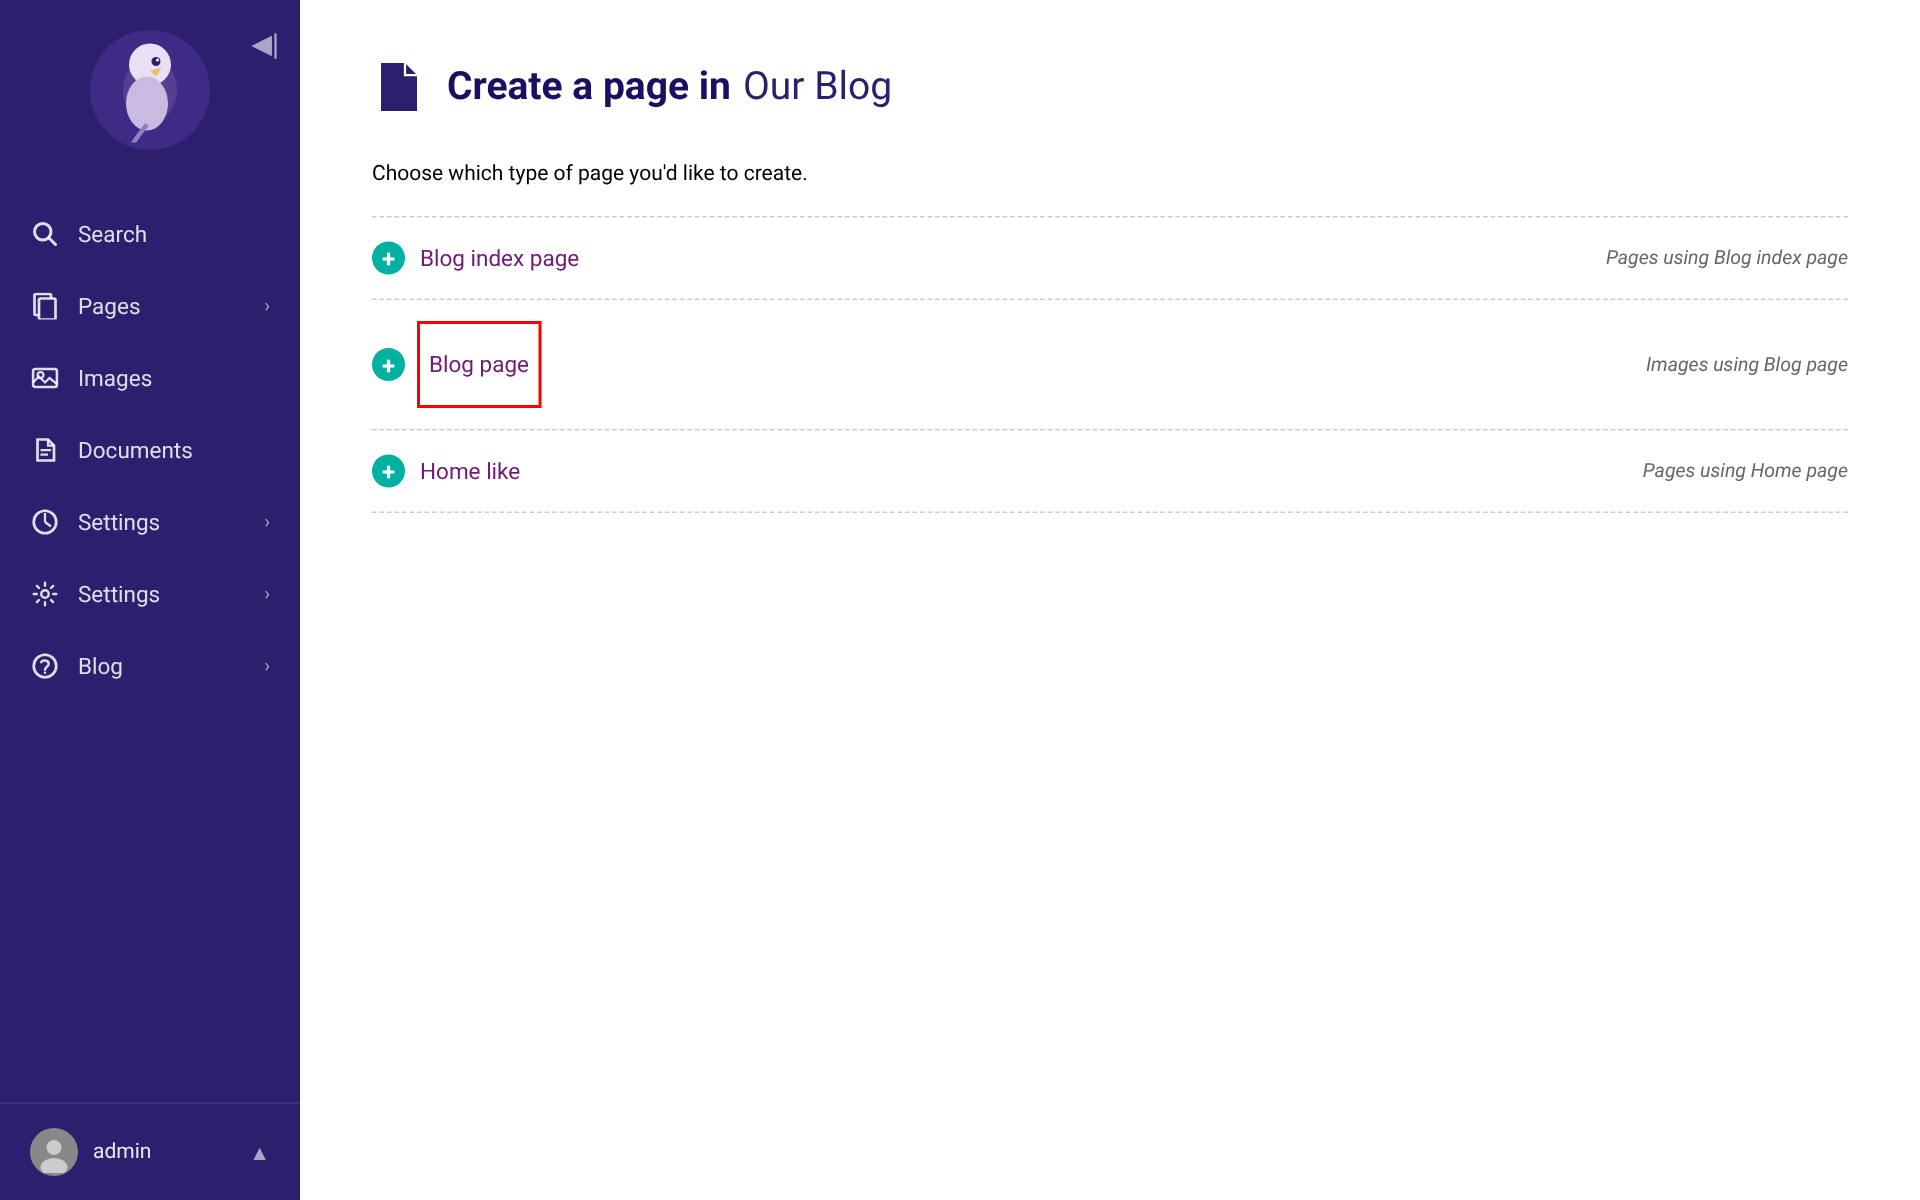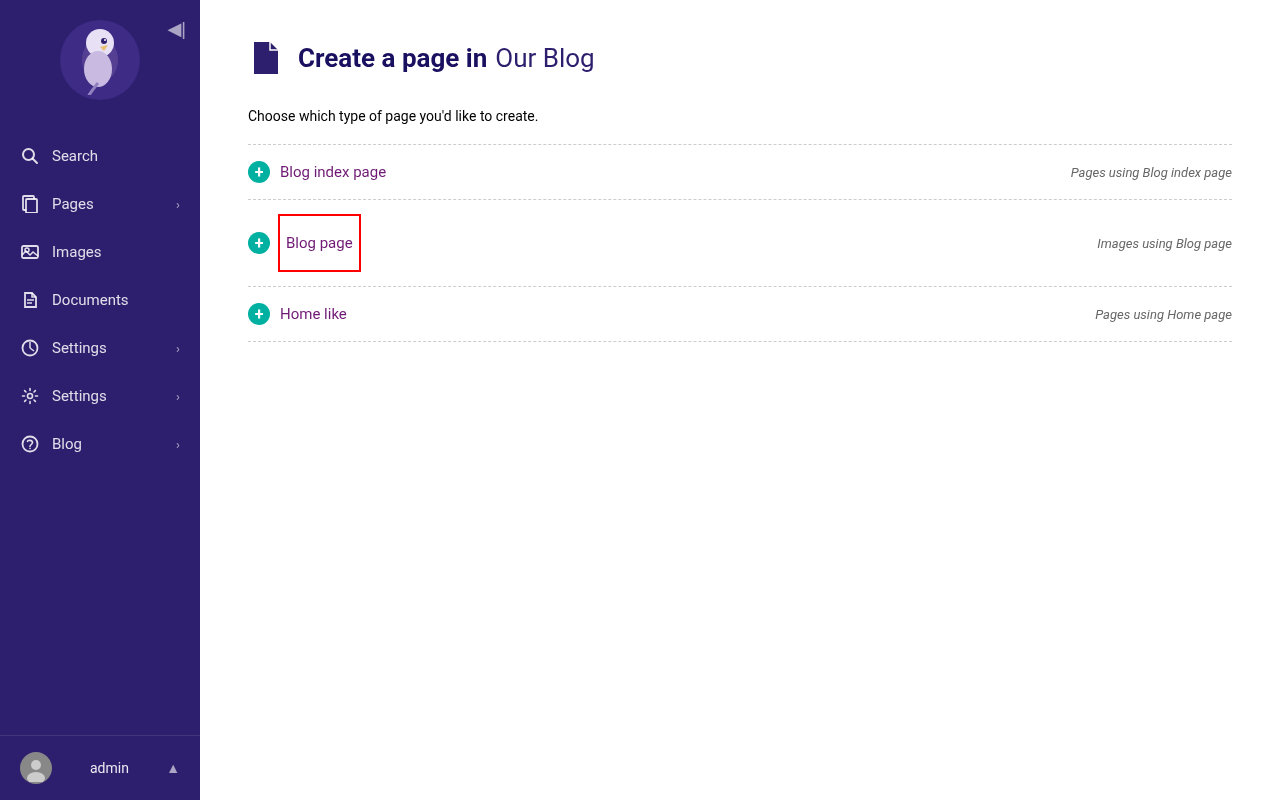--- a/index.html
+++ b/index.html
@@ -81,21 +81,20 @@
     .nav-item .chevron {
       font-size: 13px;
       color: rgba(255,255,255,0.6);
     }
 
     #sidebar-footer {
       padding: 16px 20px;
       display: flex;
       align-items: center;
       border-top: 1px solid rgba(255,255,255,0.1);
-      gap: 28px;
     }
 
     #avatar {
       width: 32px;
       height: 32px;
       border-radius: 50%;
       background-color: #888;
       display: flex;
       align-items: center;
       justify-content: center;

